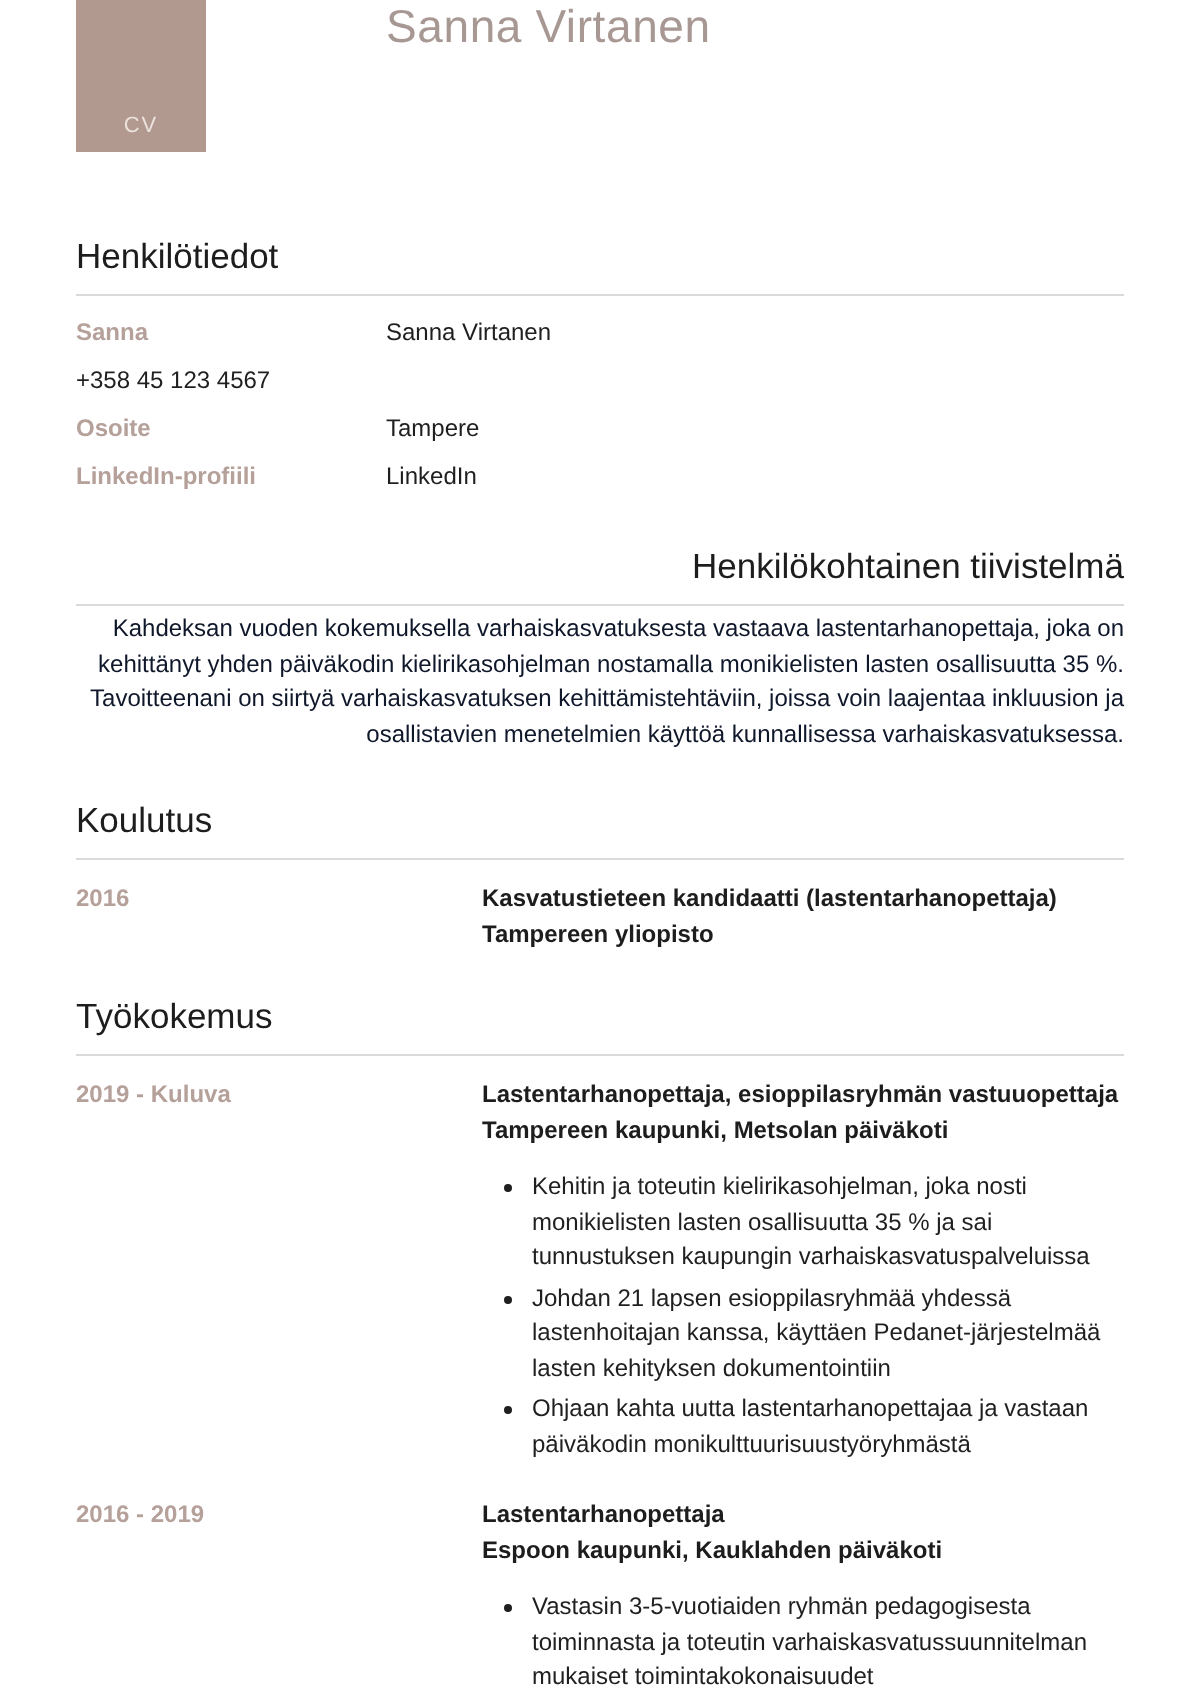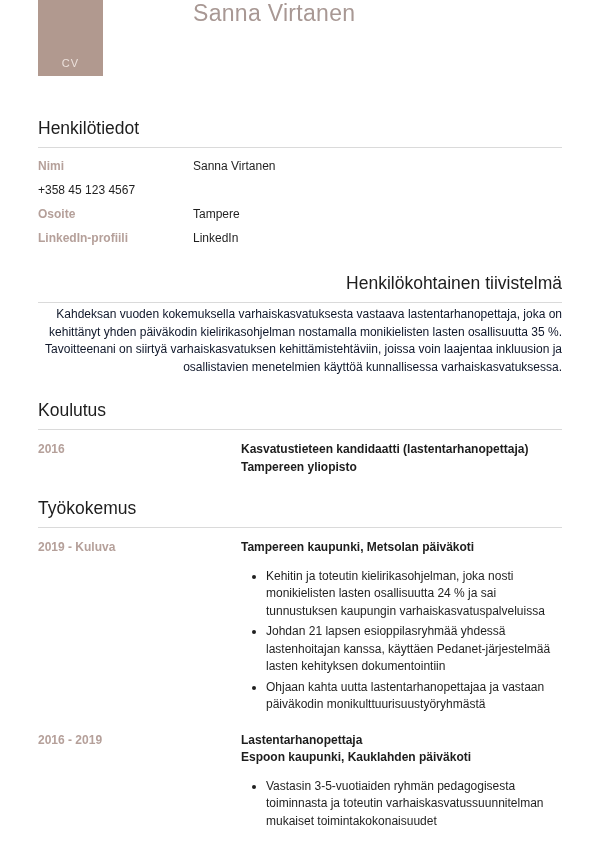--- a/index.html
+++ b/index.html
@@ -116,21 +116,21 @@
     <div class="cv-badge">
       <span>CV</span>
     </div>
     <h1 class="name-title">Sanna Virtanen</h1>
   </div>
 
   <section class="section-personal">
     <h2>Henkilötiedot</h2>
     <div class="info-rows">
       <div class="info-row">
-        <span class="info-label">Nimi</span>
+        <span class="info-label">Sanna</span>
         <span class="info-value">Sanna Virtanen</span>
       </div>
       <div class="info-row">
         <span class="info-value">+358 45 123 4567</span>
       </div>
       <div class="info-row">
         <span class="info-label">Osoite</span>
         <span class="info-value">Tampere</span>
       </div>
       <div class="info-row">
@@ -155,23 +155,24 @@
       </div>
     </div>
   </section>
 
   <section class="section-experience">
     <h2>Työkokemus</h2>
 
     <div class="entry">
       <span class="entry-period">2019 - Kuluva</span>
       <div class="entry-body">
+        <div class="entry-title-line">Lastentarhanopettaja, esioppilasryhmän vastuuopettaja</div>
         <div class="entry-title-line">Tampereen kaupunki, Metsolan päiväkoti</div>
         <ul class="entry-bullets">
-          <li>Kehitin ja toteutin kielirikasohjelman, joka nosti monikielisten lasten osallisuutta 24 % ja sai tunnustuksen kaupungin varhaiskasvatuspalveluissa</li>
+          <li>Kehitin ja toteutin kielirikasohjelman, joka nosti monikielisten lasten osallisuutta 35 % ja sai tunnustuksen kaupungin varhaiskasvatuspalveluissa</li>
           <li>Johdan 21 lapsen esioppilasryhmää yhdessä lastenhoitajan kanssa, käyttäen Pedanet-järjestelmää lasten kehityksen dokumentointiin</li>
           <li>Ohjaan kahta uutta lastentarhanopettajaa ja vastaan päiväkodin monikulttuurisuustyöryhmästä</li>
         </ul>
       </div>
     </div>
 
     <div class="entry">
       <span class="entry-period">2016 - 2019</span>
       <div class="entry-body">
         <div class="entry-title-line">Lastentarhanopettaja</div>

